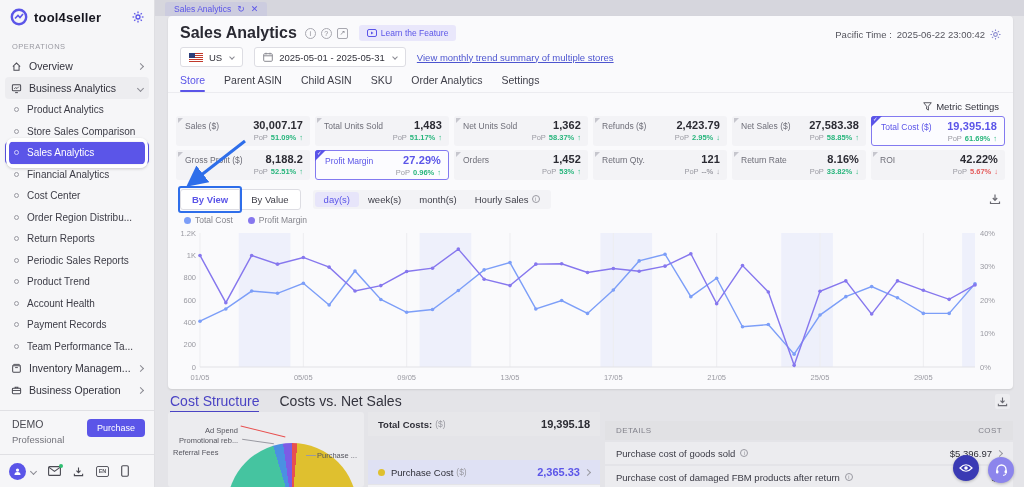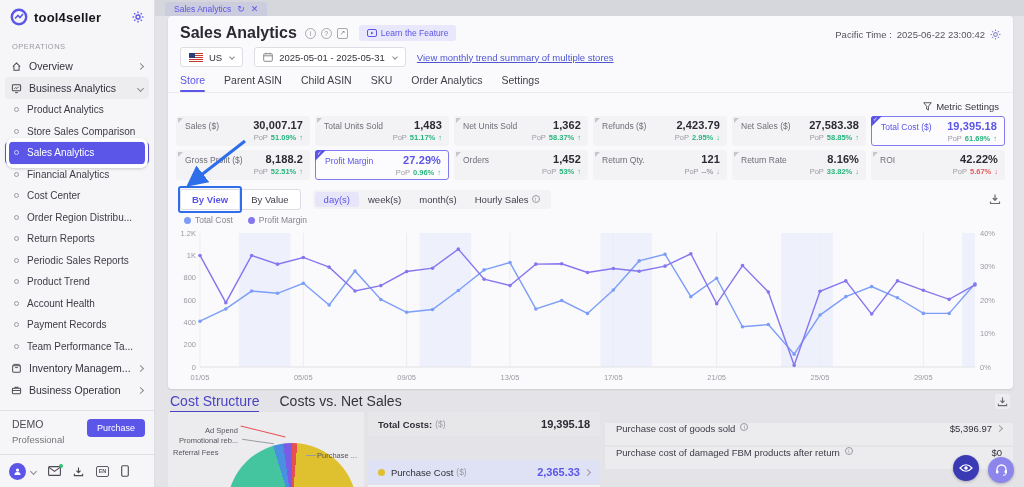--- a/index.html
+++ b/index.html
@@ -100,21 +100,21 @@
   .ct-row.hilite{background:#dfe1f4;margin-top:24px;}
   .ct-row.plain{background:#f2f2f5;}
   .ct-label{color:#2f2f38;font-weight:bold;}
   .ct-unit{color:#9a9aa2;font-size:8.5px;margin-left:3px;}
   .ct-val{margin-left:auto;font-weight:bold;font-size:11px;color:#2b2b33;}
   .ct-val.purple{color:#5b55e8;}
   .rchev{width:5px;height:5px;border-right:1.4px solid #9a9aa2;border-bottom:1.4px solid #9a9aa2;transform:rotate(-45deg);margin-left:5px;}
   .cdot{width:7px;height:7px;border-radius:50%;margin-right:6px;flex:none;}
   .details{position:absolute;left:605px;top:421px;width:408px;}
   .dt-head{height:19px;background:#e1e1e4;display:flex;align-items:center;padding:0 11px;font-size:8px;color:#81818a;letter-spacing:.4px;}
-  .dt-row{height:22px;background:#ececef;margin-top:2px;display:flex;align-items:flex-start;padding:0 11px;font-size:9.5px;color:#3a3a44;cursor:pointer;}
+  .dt-row{height:22px;background:#ececef;margin-top:2px;display:flex;align-items:center;padding:0 11px;font-size:9.5px;color:#3a3a44;cursor:pointer;}
   .dt-val{margin-left:auto;color:#2f2f38;display:flex;align-items:center;}
   .fab{position:absolute;width:26px;height:26px;border-radius:50%;display:flex;align-items:center;justify-content:center;cursor:pointer;box-shadow:0 1px 3px rgba(0,0,0,.25);}
   .fab.eye{left:953px;top:455px;background:#3a3ab4;}
   .fab.headset{left:988px;top:457px;background:#8c85ec;}
   .annot-arrow{position:absolute;left:0;top:0;width:1024px;height:487px;pointer-events:none;}
 </style>
 </head>
 <body>
 
 <div class="stage">
@@ -630,20 +630,24 @@
       <span class="cdot" id="ct-dot-1" style="background: rgb(69, 184, 216);"></span>
       <span class="ct-label" style="font-weight:normal;">Shipping</span>
       <span class="ct-unit">($)</span>
       <span class="i-circ" style="margin-left:4px;">i</span>
       <span class="ct-val">1,011.06</span>
       <span class="rchev"></span>
     </div>
   </div>
 
   <div class="details">
+    <div class="dt-head">
+      <span>DETAILS</span>
+      <span style="margin-left:auto;">COST</span>
+    </div>
     <div class="dt-row">
       <span>Purchase cost of goods sold</span>
       <span class="i-circ" style="margin-left:5px;">i</span>
       <span class="dt-val">
           <span>$5,396.97</span>
           <span class="rchev"></span>
         </span>
     </div>
     <div class="dt-row">
       <span>Purchase cost of damaged FBM products after return</span>

